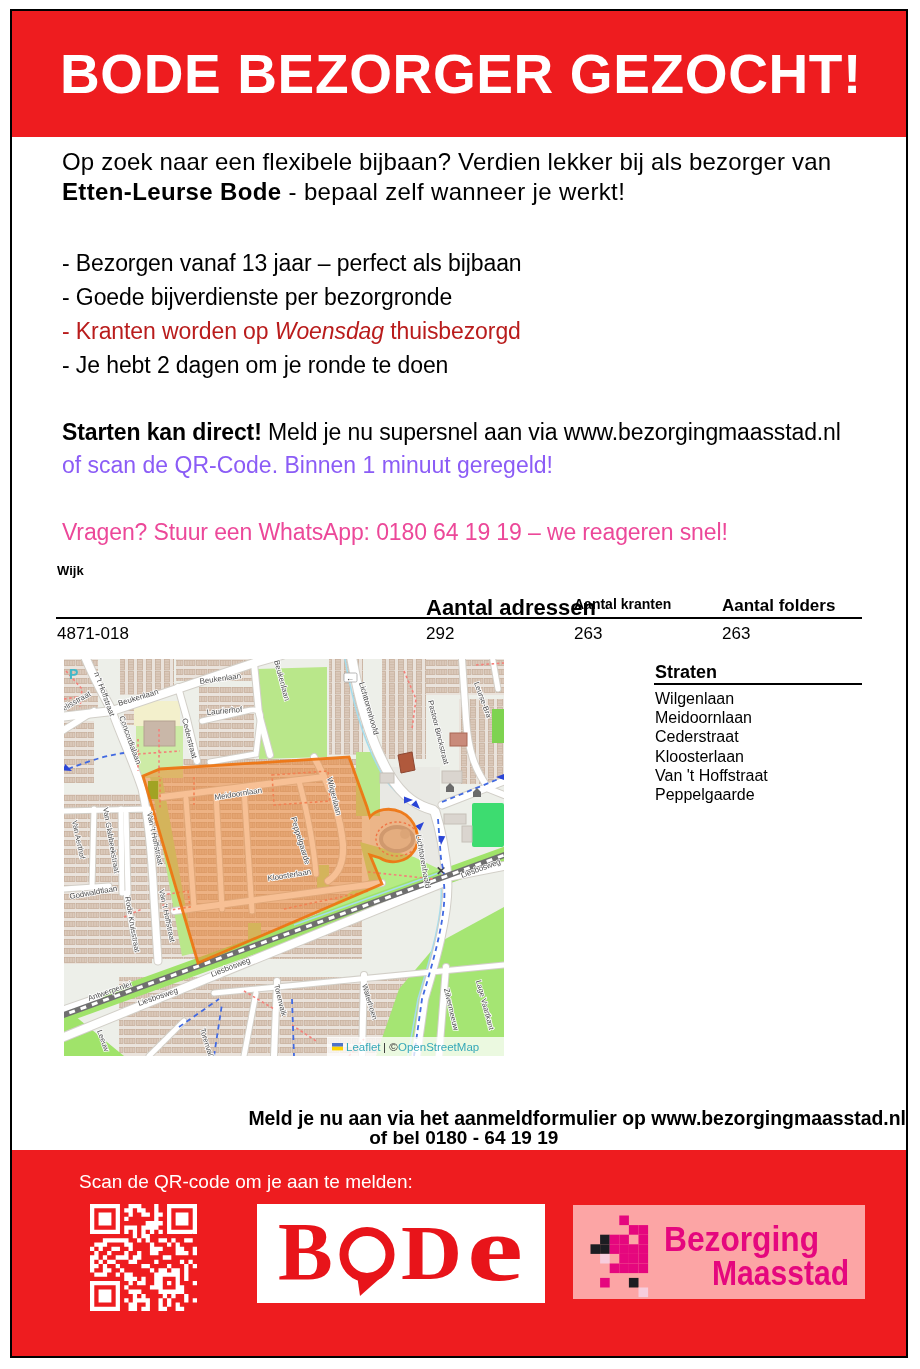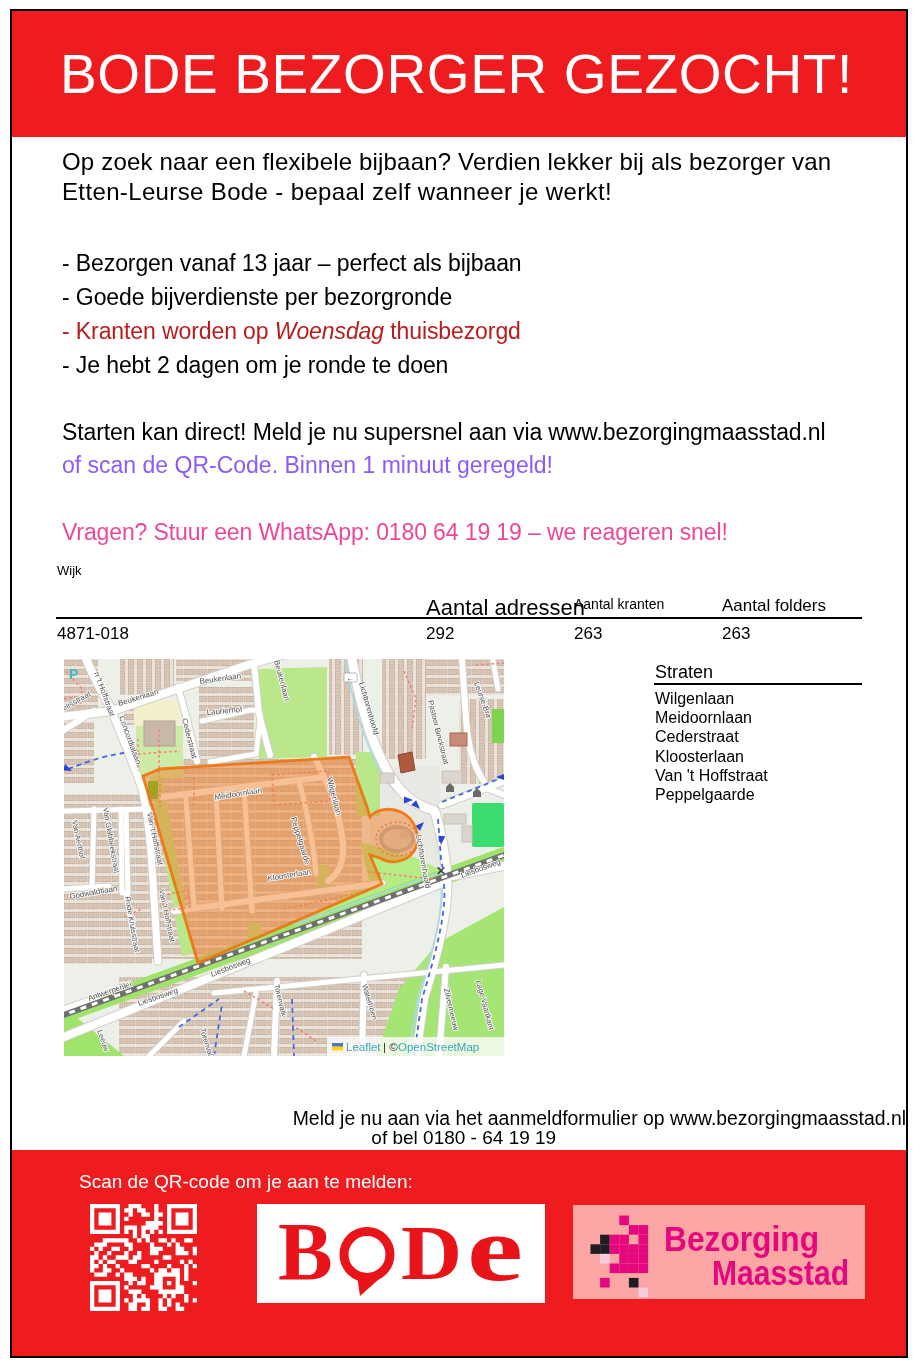--- a/index.html
+++ b/index.html
@@ -1,17 +1,17 @@
 <!DOCTYPE html>
 <html><head><meta charset="utf-8">
 <style>
 html,body{margin:0;padding:0}
 body{width:920px;height:1369px;background:#fff;font-family:"Liberation Sans",sans-serif;position:relative;overflow:hidden}
 .abs{position:absolute;white-space:nowrap;line-height:1}
-.b{font-weight:normal}
+.b{font-weight:bold}
 .hr{position:absolute;background:#000;height:2px}
 </style></head><body>
 <div style="position:absolute;left:10px;top:9px;width:898px;height:1349px;border:2px solid #000;box-sizing:border-box"></div>
 <div style="position:absolute;left:12px;top:11px;width:894px;height:126px;background:#ee1c1f"></div>
 <div style="position:absolute;left:12px;top:1149.5px;width:894px;height:206.5px;background:#ee1c1f"></div>
 <div class="abs b" id="title" style="left:60px;top:46.9px;font-size:55px;color:#fff;letter-spacing:0.62px">BODE BEZORGER GEZOCHT!</div>
 <div class="abs" style="left:62px;top:150.3px;font-size:24px;letter-spacing:0.18px;color:#000"><span>Op zoek naar een flexibele bijbaan? Verdien lekker bij als bezorger van</span></div>
 <div class="abs" style="left:62px;top:180.3px;font-size:24px;letter-spacing:0.36px;color:#000"><span class="b">Etten-Leurse Bode</span> - bepaal zelf wanneer je werkt!</div>
 <div class="abs" style="left:62px;top:251.6px;font-size:23px;letter-spacing:-0.1px;color:#000">- Bezorgen vanaf 13 jaar – perfect als bijbaan</div>
 <div class="abs" style="left:62px;top:285.8px;font-size:23px;letter-spacing:-0.1px;color:#000">- Goede bijverdienste per bezorgronde</div>

